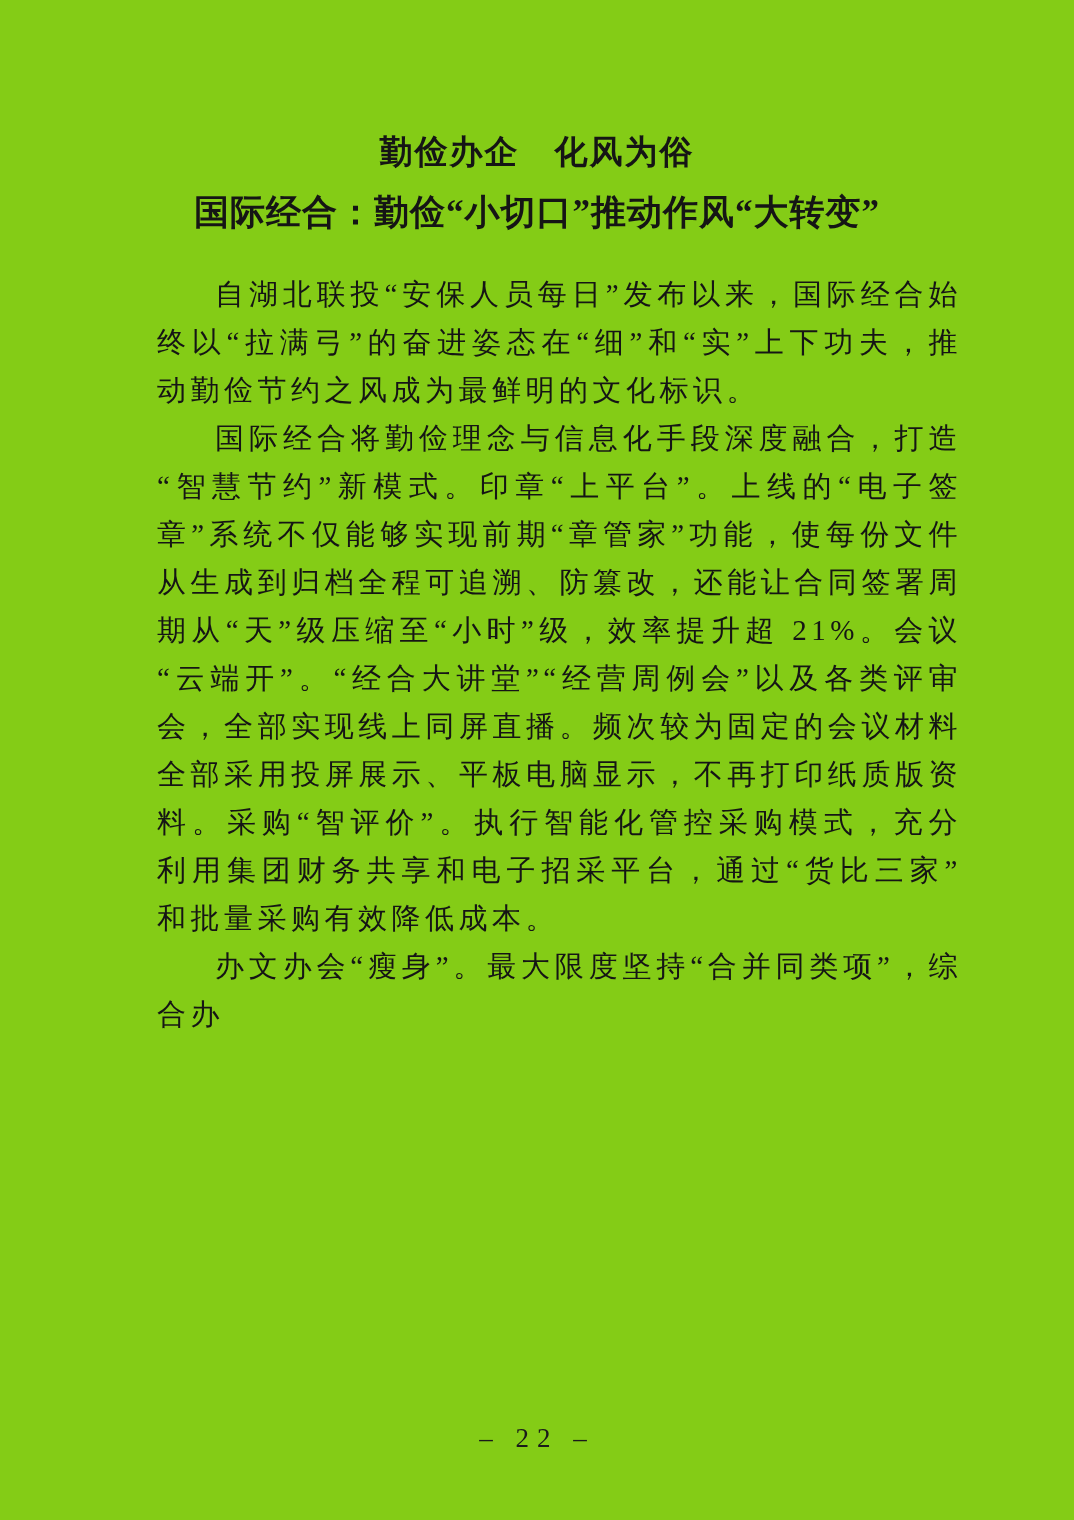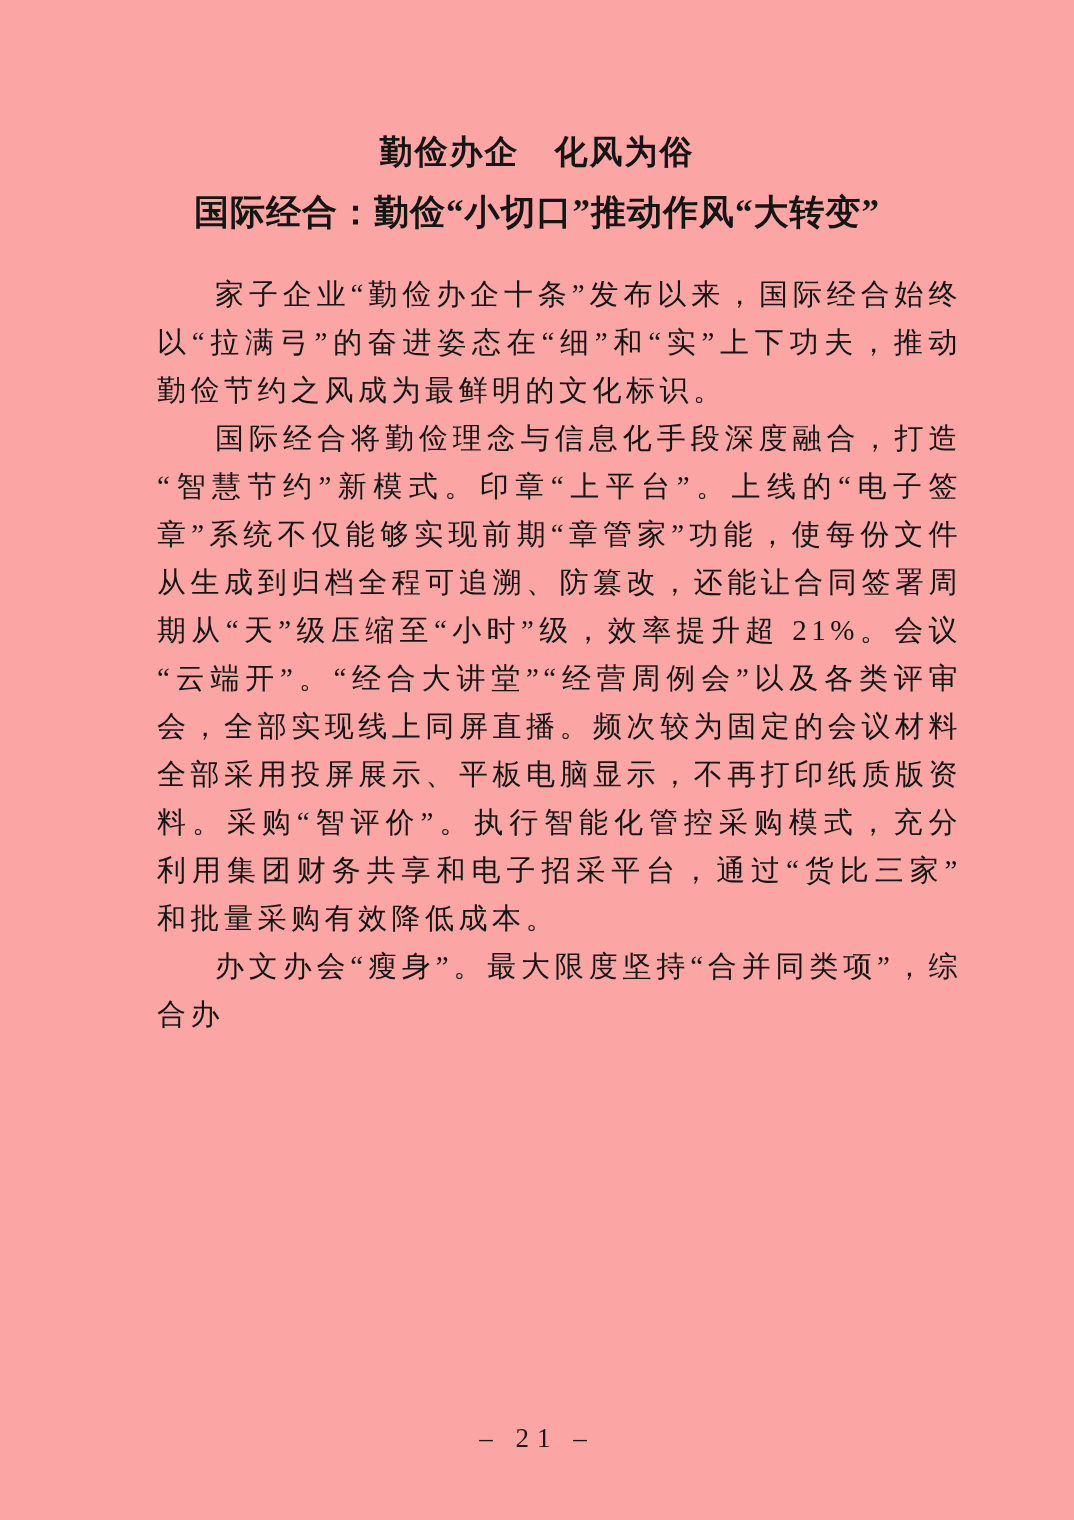--- a/index.html
+++ b/index.html
@@ -5,21 +5,21 @@
   html, body {
     margin: 0;
     padding: 0;
     background: #ffffff;
   }
   .page {
     position: relative;
     width: 1074px;
     height: 1520px;
     margin: 0 auto;
-    background: #fca5a5;
+    background: #84cc16;
     color: #151515;
     font-family: "Liberation Serif", "DejaVu Serif", serif;
     overflow: hidden;
     box-sizing: border-box;
   }
   .doc-header {
     padding-top: 130px;
     text-align: center;
   }
   .title-line-1 {
@@ -64,22 +64,22 @@
 <body>
 
 <div class="page">
 
   <header class="doc-header">
     <h1 class="title-line-1">勤俭办企　化风为俗</h1>
     <h2 class="title-line-2">国际经合：勤俭“小切口”推动作风“大转变”</h2>
   </header>
 
   <main class="doc-body">
-    <p>家子企业“勤俭办企十条”发布以来，国际经合始终以“拉满弓”的奋进姿态在“细”和“实”上下功夫，推动勤俭节约之风成为最鲜明的文化标识。</p>
+    <p>自湖北联投“安保人员每日”发布以来，国际经合始终以“拉满弓”的奋进姿态在“细”和“实”上下功夫，推动勤俭节约之风成为最鲜明的文化标识。</p>
     <p>国际经合将勤俭理念与信息化手段深度融合，打造“智慧节约”新模式。印章“上平台”。上线的“电子签章”系统不仅能够实现前期“章管家”功能，使每份文件从生成到归档全程可追溯、防篡改，还能让合同签署周期从“天”级压缩至“小时”级，效率提升超 21%。会议“云端开”。“经合大讲堂”“经营周例会”以及各类评审会，全部实现线上同屏直播。频次较为固定的会议材料全部采用投屏展示、平板电脑显示，不再打印纸质版资料。采购“智评价”。执行智能化管控采购模式，充分利用集团财务共享和电子招采平台，通过“货比三家”和批量采购有效降低成本。</p>
     <p>办文办会“瘦身”。最大限度坚持“合并同类项”，综合办</p>
   </main>
 
   <footer class="doc-footer">
-    <span>– 21 –</span>
+    <span>– 22 –</span>
   </footer>
 
 </div>
 
 </body></html>

